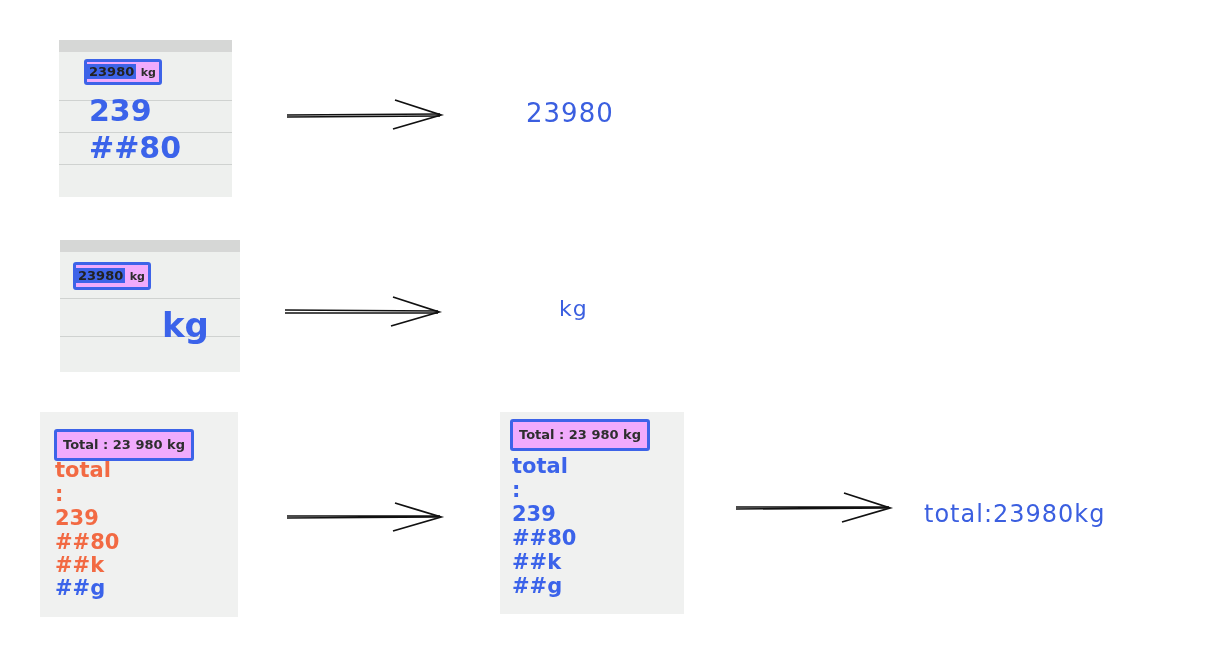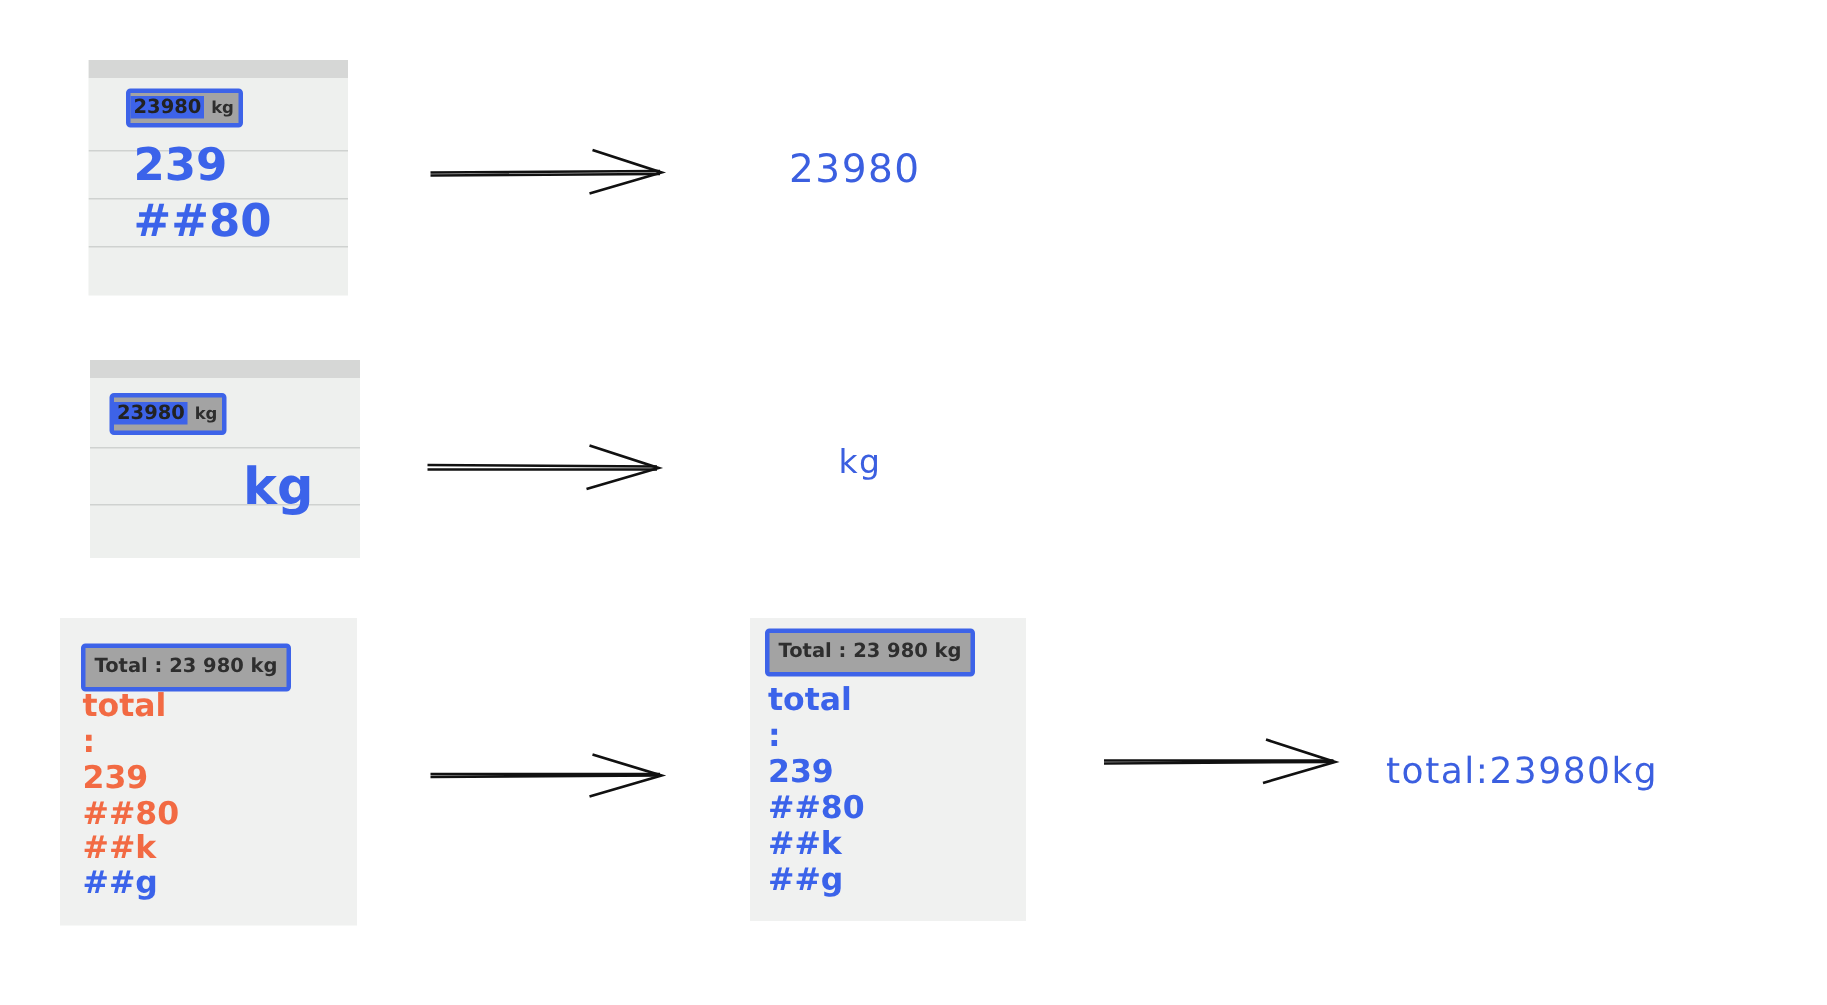--- a/index.html
+++ b/index.html
@@ -6,21 +6,21 @@
   body {
     width: 1218px; height: 670px; background: #ffffff; position: relative; overflow: hidden;
     font-family: "DejaVu Sans", sans-serif;
   }
   .thumb {
     position: absolute; background: #eef0ee; overflow: hidden;
   }
   .thumb .topbar { position: absolute; left: 0; right: 0; top: 0; height: 12px; background: #d6d7d6; }
   .thumb .line { position: absolute; left: 0; right: 0; height: 1px; background: #cfd2d0; }
   .ocr-box {
-    position: absolute; border: 3px solid #3d63e8; border-radius: 3px; background: #a3a3a3;
+    position: absolute; border: 3px solid #3d63e8; border-radius: 3px; background: #f0abfc;
     font-family: "DejaVu Sans", sans-serif; font-weight: bold; color: #2e2e2e; white-space: nowrap;
   }
   .hl { background: #3d63e8; color: #222; }
   .tok { position: absolute; font-family: "DejaVu Sans", sans-serif; font-weight: bold; line-height: 1; white-space: nowrap; }
   .blue { color: #3b63ea; }
   .orange { color: #f26a43; }
   .arrow { position: absolute; }
   .hand {
     position: absolute; color: #3b5fe0; font-family: "DejaVu Sans", sans-serif; white-space: nowrap;
     letter-spacing: 1px;

